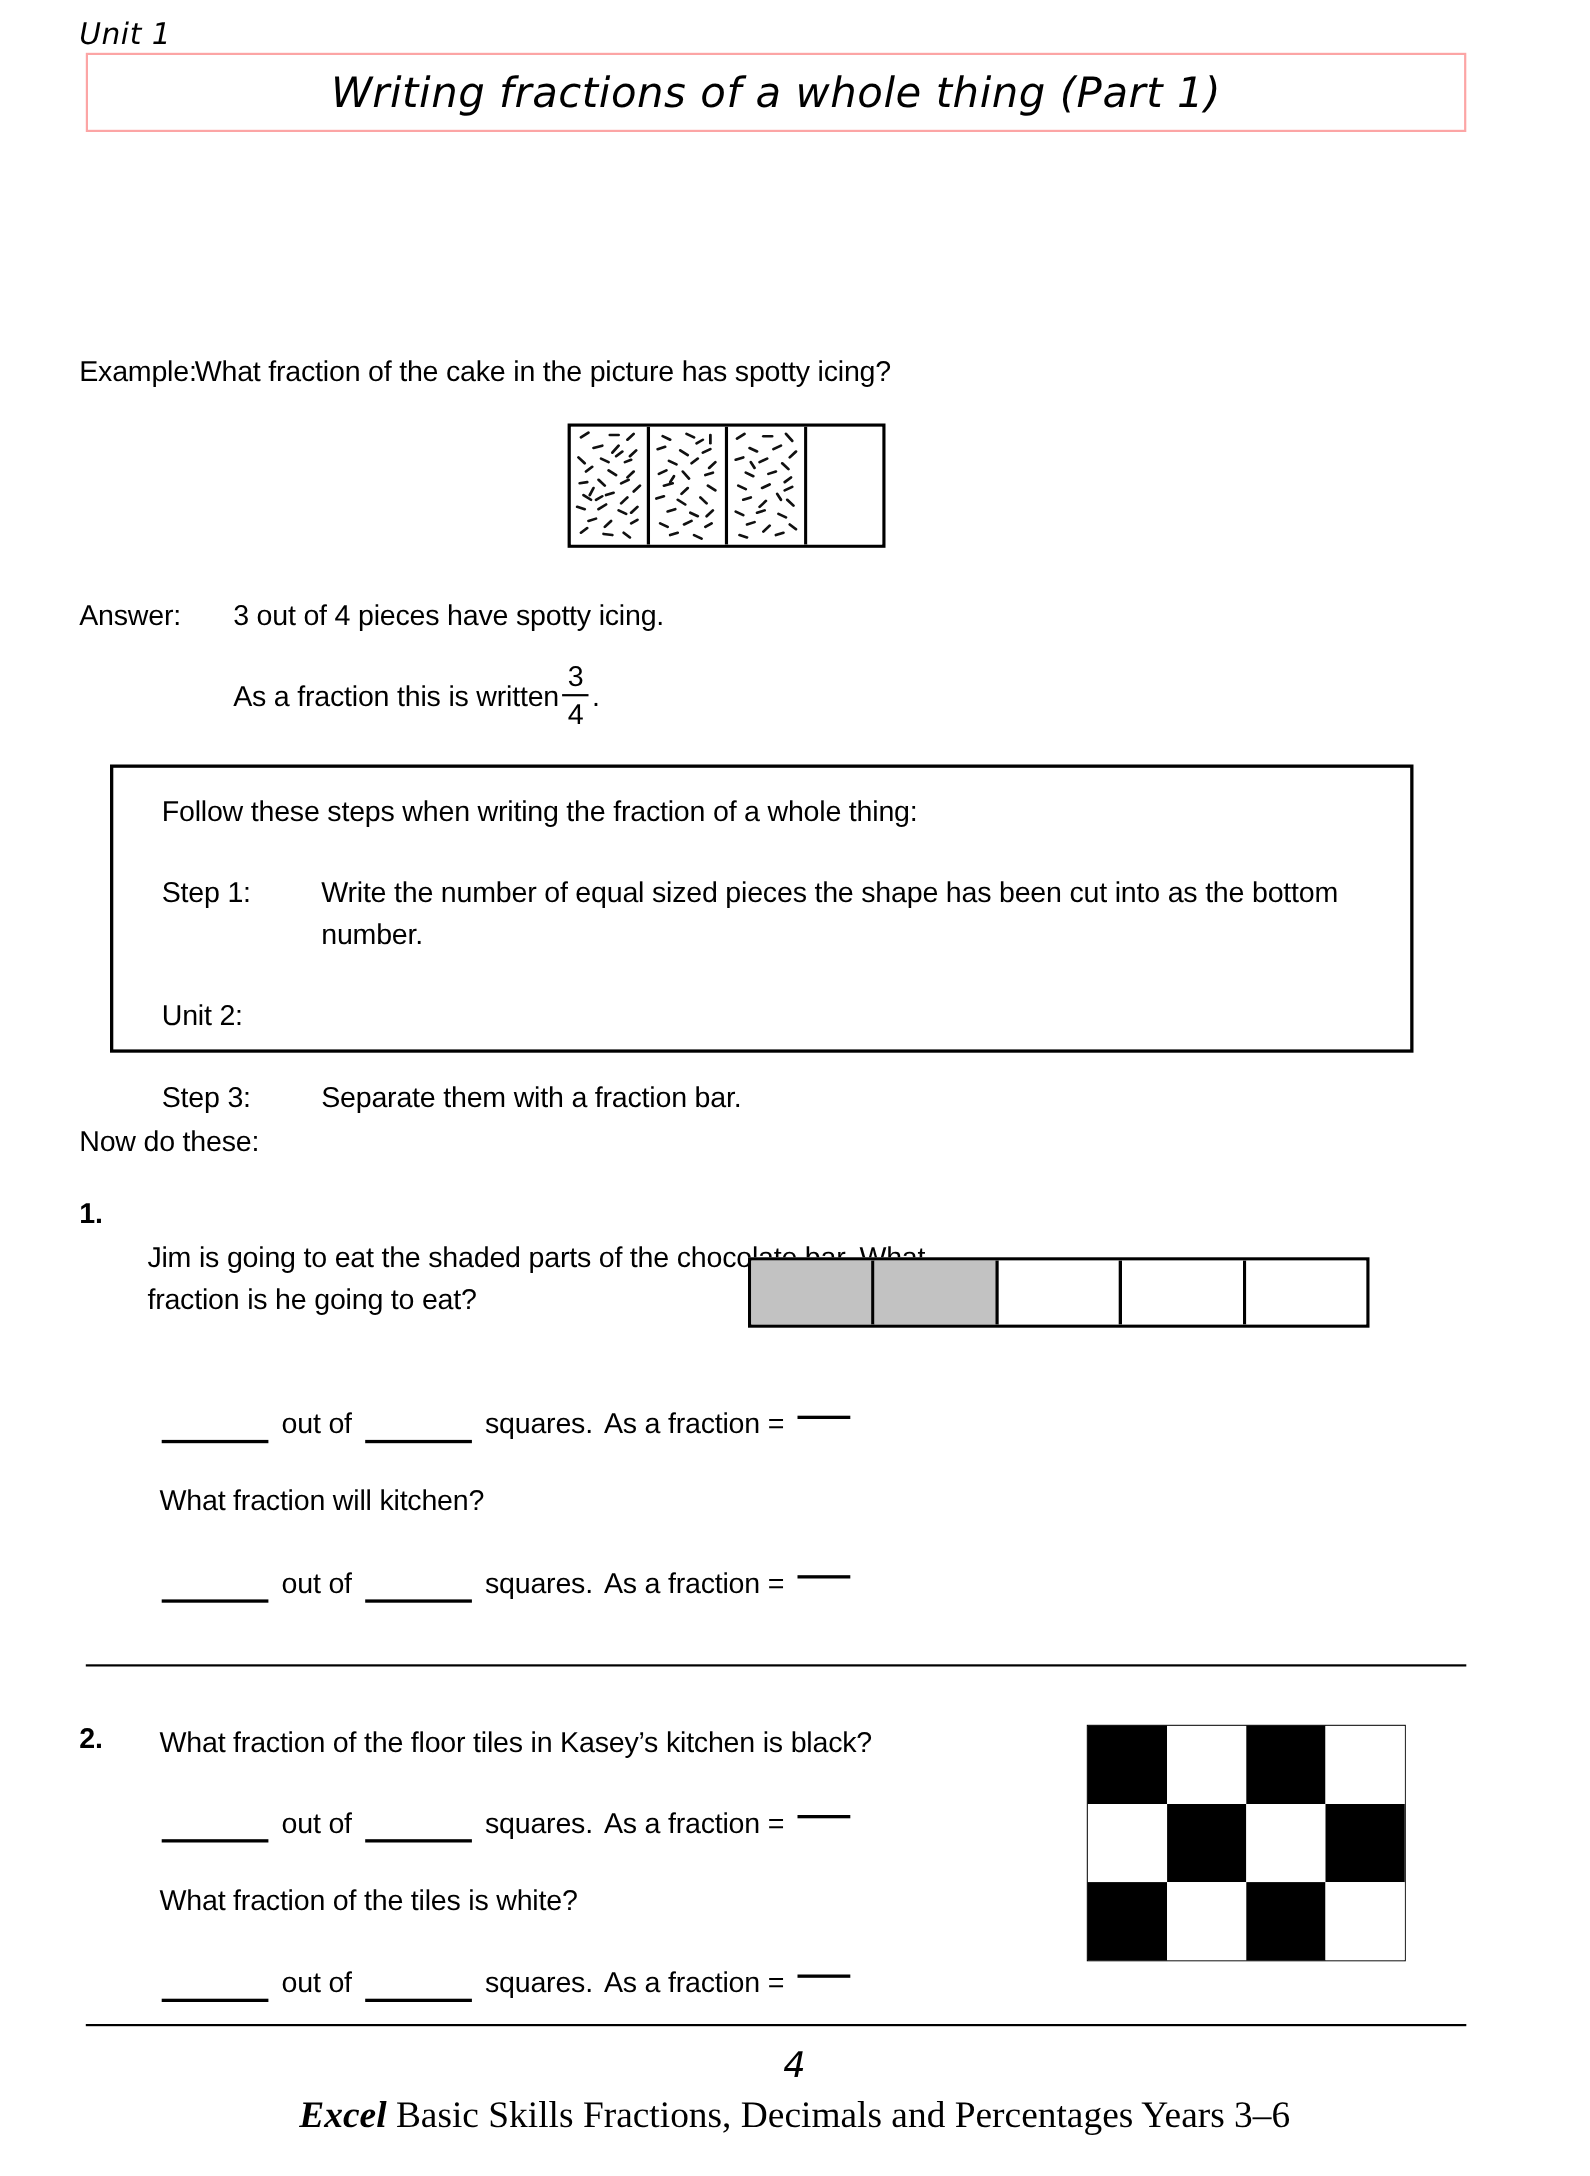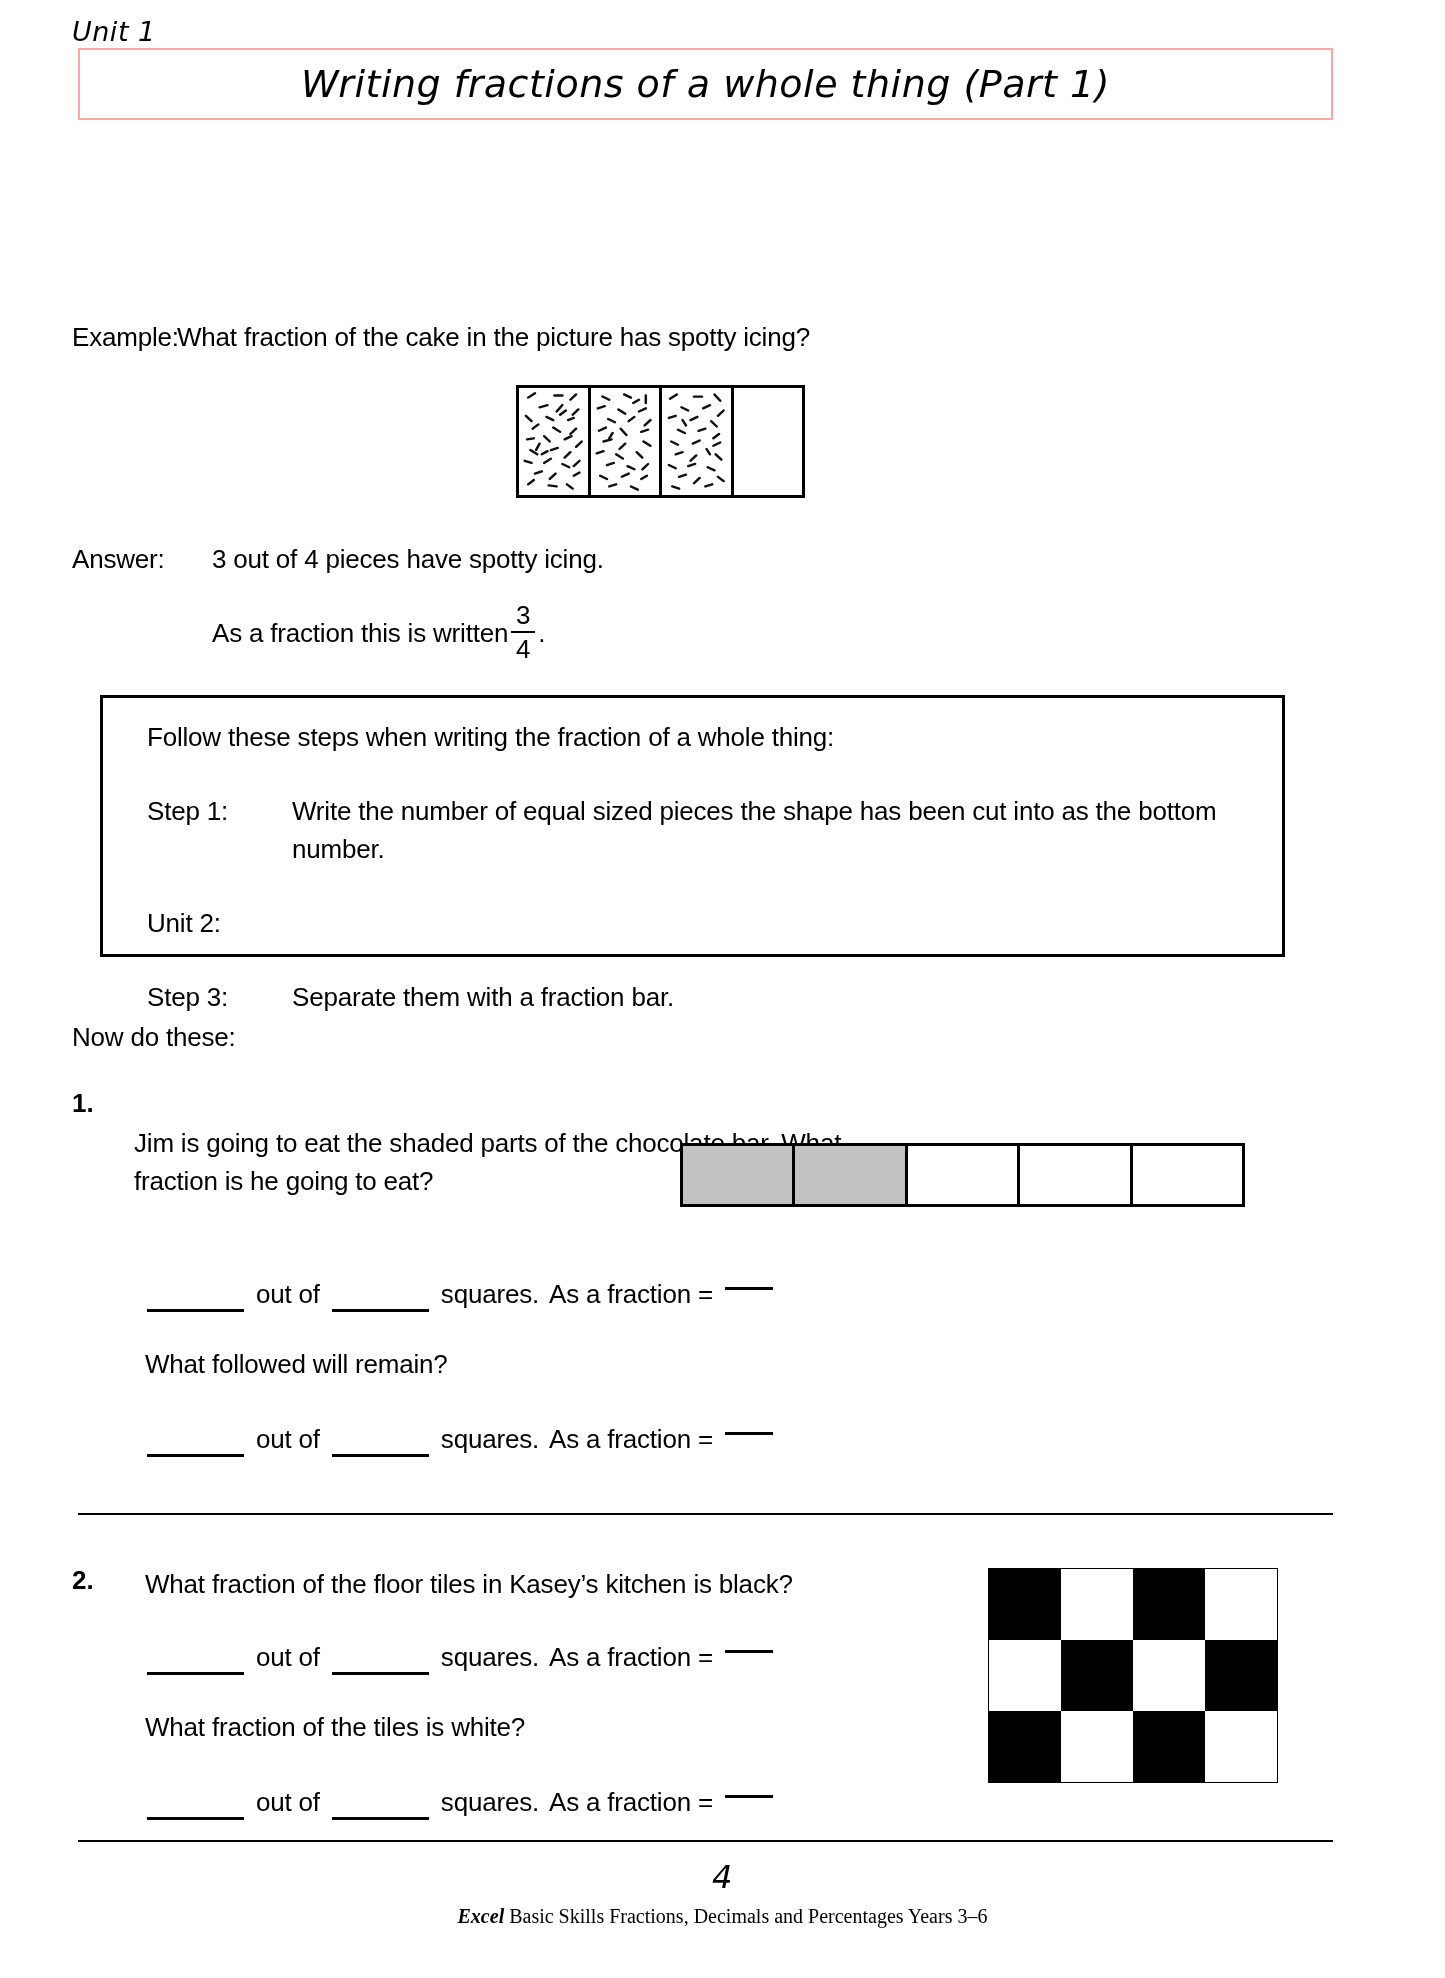--- a/index.html
+++ b/index.html
@@ -301,21 +301,21 @@
     text-align: center;
     font-size: 32px;
   }
   #footer-line {
     position: absolute;
     left: 0;
     top: 1905px;
     width: 1445px;
     text-align: center;
     font-family: "Liberation Serif", serif;
-    font-size: 20px;
+    font-size: 34px;
   }
   #footer-brand {
     font-family: "Liberation Serif", serif;
     font-weight: bold;
     font-style: italic;
   }
 </style>
 </head>
 <body>
 
@@ -488,21 +488,21 @@
 
   <div id="q1-blank1" class="blank-row body-text">
     <span class="blank"></span>
     <span class="gapword">out of</span>
     <span class="blank"></span>
     <span class="gapword">squares.</span>
     <span>As a fraction =</span>
     <span class="frac-dash"></span>
   </div>
 
-  <div id="q1-sub" class="body-text">What followed will remain?</div>
+  <div id="q1-sub" class="body-text">What fraction will kitchen?</div>
 
   <div id="q1-blank2" class="blank-row body-text">
     <span class="blank"></span>
     <span class="gapword">out of</span>
     <span class="blank"></span>
     <span class="gapword">squares.</span>
     <span>As a fraction =</span>
     <span class="frac-dash"></span>
   </div>
 

